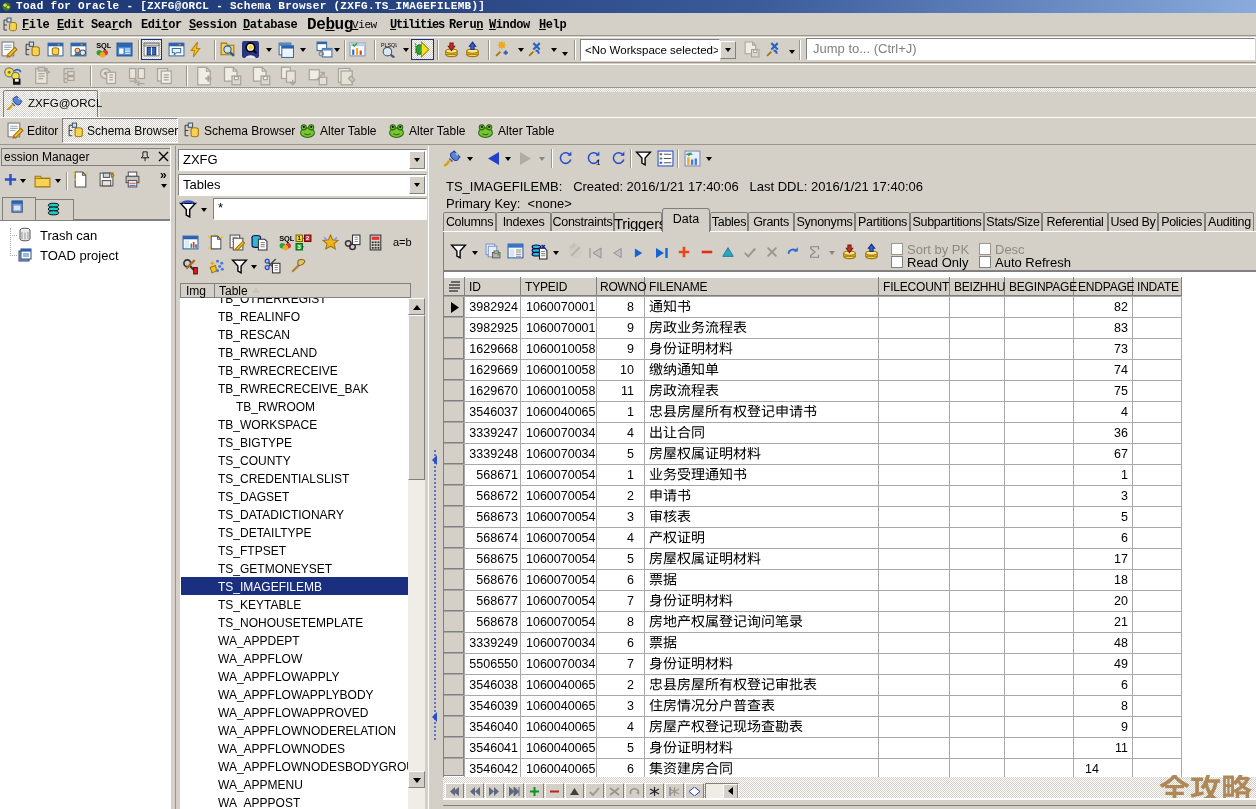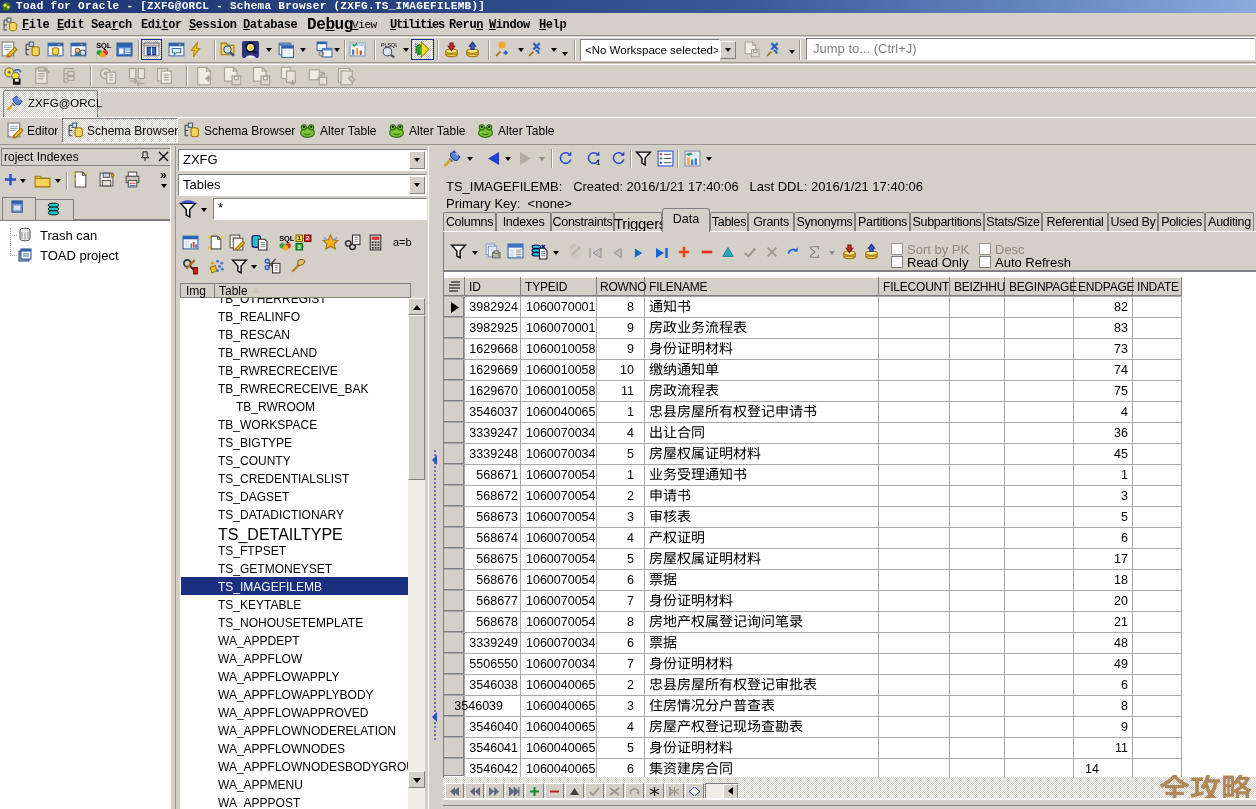--- a/index.html
+++ b/index.html
@@ -390,21 +390,21 @@
     <ellipse cx="8" cy="10" rx="6.5" ry="4.5" fill="#7ac434" stroke="#2a6a10"></ellipse>
     <circle cx="4.5" cy="5" r="2.4" fill="#7ac434" stroke="#2a6a10"></circle>
     <circle cx="11.5" cy="5" r="2.4" fill="#7ac434" stroke="#2a6a10"></circle>
     <circle cx="4.5" cy="4.6" r="1" fill="#111"></circle>
     <circle cx="11.5" cy="4.6" r="1" fill="#111"></circle>
     <path d="M5 11c2 1.4 4 1.4 6 0" stroke="#2a6a10" fill="none"></path>
   </svg>
 <div class="ab" style="left:498px;top:119px;height:24px;line-height:24px;font-size:12px">Alter Table</div>
 <div class="ab" style="left:0;top:145px;width:1256px;height:664px;background:#d4d0c8"></div>
 <div class="ab" style="left:0;top:146px;width:176px;height:663px;background:#d4d0c8"></div>
-<div class="ab" style="left:1px;top:148px;width:172px;height:18px;background:#d4d0c8;border:1px solid #808080;font-size:12px;line-height:16px;padding-left:2px">roject Indexes</div>
+<div class="ab" style="left:1px;top:148px;width:172px;height:18px;background:#d4d0c8;border:1px solid #808080;font-size:12px;line-height:16px;padding-left:2px">ession Manager</div>
 <svg class="ab" style="left:140px;top:151px" width="11" height="11" viewBox="0 0 12 13">
     <path d="M3 1h5v5l2 2H1l2-2zM5.5 8v4" stroke="#000" fill="none"></path>
   </svg>
 <svg class="ab" style="left:158px;top:151px" width="11" height="11" viewBox="0 0 11 11">
     <path d="M1 1 10 10M10 1 1 10" stroke="#000" stroke-width="1.4"></path>
   </svg>
 <svg class="ab" style="left:3px;top:172px" width="15" height="15" viewBox="0 0 16 16">
     <path d="M8 2v12M2 8h12" stroke="#2a50c8" stroke-width="2.6"></path>
   </svg>
 <div class="dd" style="left:20px;top:179px"></div>
@@ -594,21 +594,21 @@
     <div class="ab" style="left:38px;top:48px;font-size:12px">TB_RWRECLAND</div>
     <div class="ab" style="left:38px;top:66px;font-size:12px">TB_RWRECRECEIVE</div>
     <div class="ab" style="left:38px;top:84px;font-size:12px">TB_RWRECRECEIVE_BAK</div>
     <div class="ab" style="left:56px;top:102px;font-size:12px">TB_RWROOM</div>
     <div class="ab" style="left:38px;top:120px;font-size:12px">TB_WORKSPACE</div>
     <div class="ab" style="left:38px;top:138px;font-size:12px">TS_BIGTYPE</div>
     <div class="ab" style="left:38px;top:156px;font-size:12px">TS_COUNTY</div>
     <div class="ab" style="left:38px;top:174px;font-size:12px">TS_CREDENTIALSLIST</div>
     <div class="ab" style="left:38px;top:192px;font-size:12px">TS_DAGSET</div>
     <div class="ab" style="left:38px;top:210px;font-size:12px">TS_DATADICTIONARY</div>
-    <div class="ab" style="left:38px;top:228px;font-size:16px">TS_DETAILTYPE</div>
+    <div class="ab" style="left:38px;top:228px;font-size:12px">TS_DETAILTYPE</div>
     <div class="ab" style="left:38px;top:246px;font-size:12px">TS_FTPSET</div>
     <div class="ab" style="left:38px;top:264px;font-size:12px">TS_GETMONEYSET</div>
     <div class="ab" style="left:1px;top:279px;width:227px;height:18px;background:#1b2f80"></div>
     <div class="ab" style="left:38px;top:282px;font-size:12px;color:#fff">TS_IMAGEFILEMB</div>
     <div class="ab" style="left:38px;top:300px;font-size:12px">TS_KEYTABLE</div>
     <div class="ab" style="left:38px;top:318px;font-size:12px">TS_NOHOUSETEMPLATE</div>
     <div class="ab" style="left:38px;top:336px;font-size:12px">WA_APPDEPT</div>
     <div class="ab" style="left:38px;top:354px;font-size:12px">WA_APPFLOW</div>
     <div class="ab" style="left:38px;top:372px;font-size:12px">WA_APPFLOWAPPLY</div>
     <div class="ab" style="left:38px;top:390px;font-size:12px">WA_APPFLOWAPPLYBODY</div>
@@ -1011,21 +1011,21 @@
         <use href="#c5c4b" x="1000"></use>
         <use href="#c6743" x="2000"></use>
         <use href="#c5c5e" x="3000"></use>
         <use href="#c8bc1" x="4000"></use>
         <use href="#c660e" x="5000"></use>
         <use href="#c6750" x="6000"></use>
         <use href="#c6599" x="7000"></use>
       </g>
     </svg>
   </div>
-<div class="ab" style="left:1056px;top:447px;width:72px;text-align:right;font-size:12.5px">45</div>
+<div class="ab" style="left:1056px;top:447px;width:72px;text-align:right;font-size:12.5px">67</div>
 <div class="ab" style="left:466px;top:468px;width:52px;text-align:right;font-size:12.5px">568671</div>
 <div class="ab" style="left:526px;top:468px;font-size:12.5px">1060070054</div>
 <div class="ab" style="left:566px;top:468px;width:68px;text-align:right;font-size:12.5px">1</div>
 <div class="ab" style="left:649px;top:468px">
     <svg class="ck" width="98" height="14" viewBox="0 0 7000 1000">
       <g transform="translate(0,810) scale(1,-1)">
         <use href="#c4e1a" x="0"></use>
         <use href="#c52a1" x="1000"></use>
         <use href="#c53d7" x="2000"></use>
         <use href="#c7406" x="3000"></use>
@@ -1186,21 +1186,21 @@
         <use href="#c6743" x="6000"></use>
         <use href="#c767b" x="7000"></use>
         <use href="#c8bb0" x="8000"></use>
         <use href="#c5ba1" x="9000"></use>
         <use href="#c6279" x="10000"></use>
         <use href="#c8868" x="11000"></use>
       </g>
     </svg>
   </div>
 <div class="ab" style="left:1056px;top:678px;width:72px;text-align:right;font-size:12.5px">6</div>
-<div class="ab" style="left:451px;top:699px;width:52px;text-align:right;font-size:12.5px">3546039</div>
+<div class="ab" style="left:466px;top:699px;width:52px;text-align:right;font-size:12.5px">3546039</div>
 <div class="ab" style="left:526px;top:699px;font-size:12.5px">1060040065</div>
 <div class="ab" style="left:566px;top:699px;width:68px;text-align:right;font-size:12.5px">3</div>
 <div class="ab" style="left:649px;top:699px">
     <svg class="ck" width="126" height="14" viewBox="0 0 9000 1000">
       <g transform="translate(0,810) scale(1,-1)">
         <use href="#c4f4f" x="0"></use>
         <use href="#c623f" x="1000"></use>
         <use href="#c60c5" x="2000"></use>
         <use href="#c51b5" x="3000"></use>
         <use href="#c5206" x="4000"></use>

